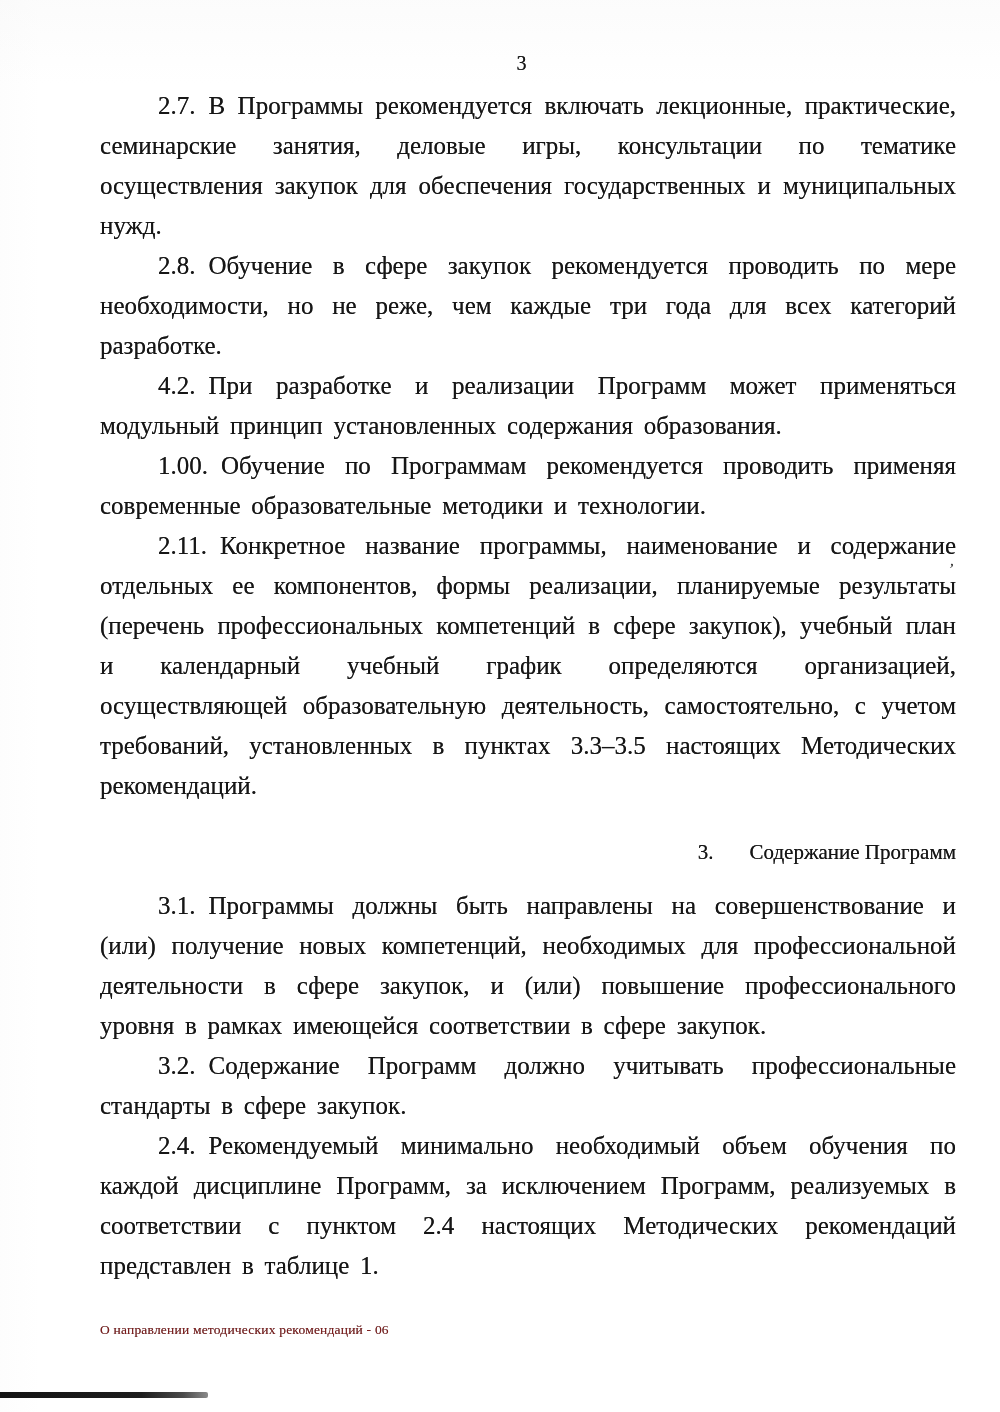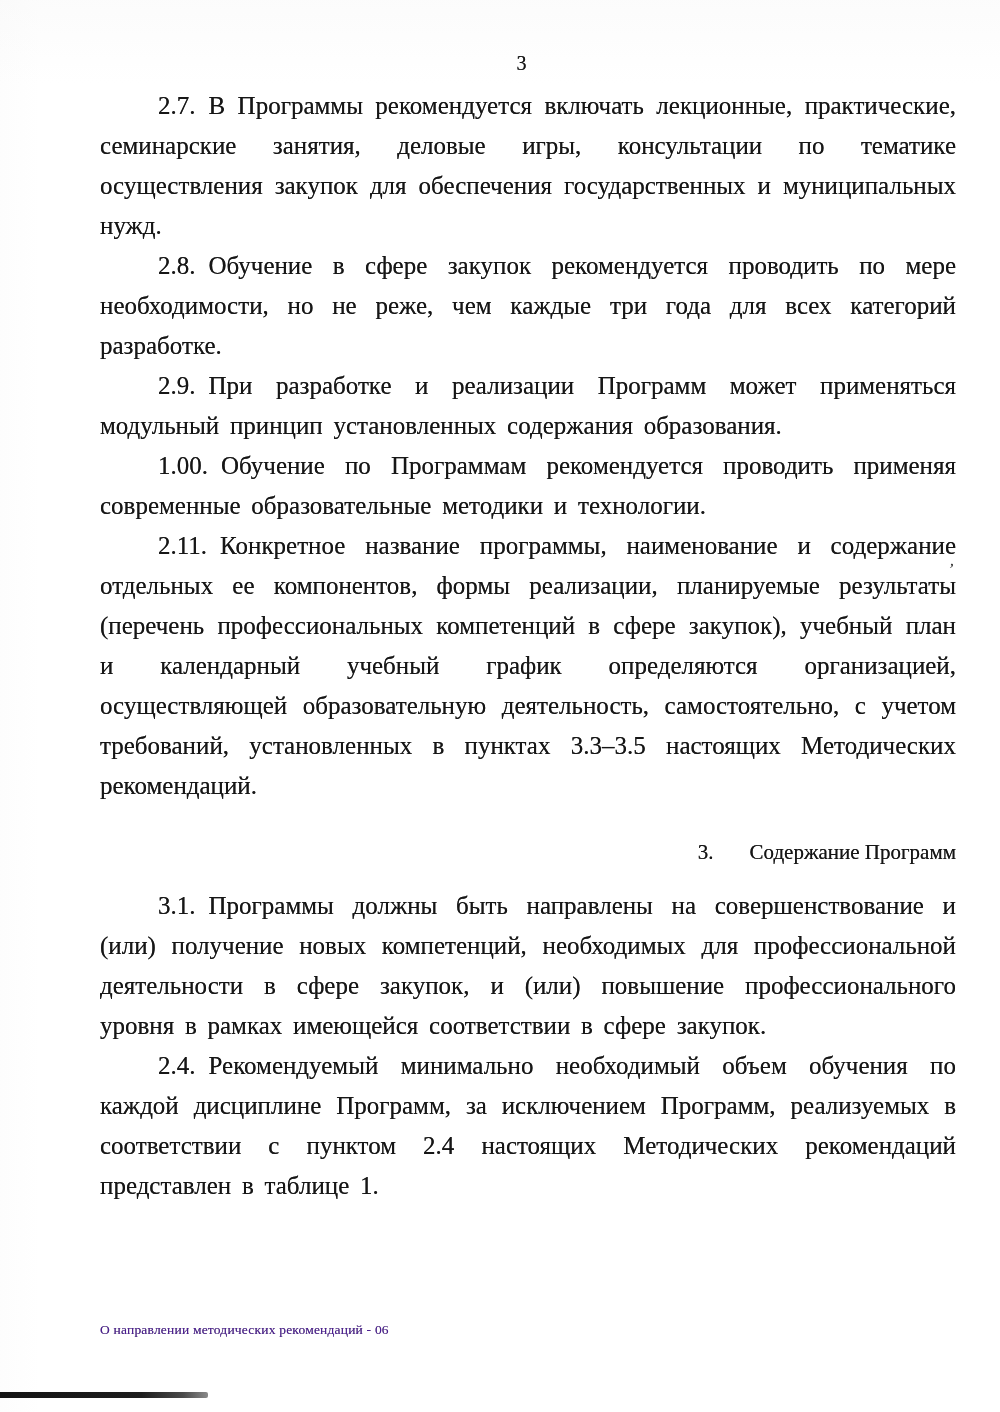--- a/index.html
+++ b/index.html
@@ -61,21 +61,21 @@
     text-shadow: 0 0 0.6px rgba(20,20,20,0.8);
   }
   .heading .hnum {
     margin-right: 36px;
   }
   .footer-note {
     position: absolute;
     left: 100px;
     top: 1322px;
     font-size: 13.5px;
-    color: #4c1d95;
+    color: #7f1d1d;
     letter-spacing: 0.2px;
     text-shadow: 0 0 0.5px rgba(40,40,40,0.6);
   }
   .footer-bar {
     position: absolute;
     left: 0;
     top: 1392px;
     width: 208px;
     height: 6px;
     background: linear-gradient(90deg, #141414 0%, #1d1d1d 68%, #4a4a4a 88%, #8a8a8a 100%);
@@ -96,30 +96,31 @@
 <div class="scan-layer"></div>
 
 <div class="page-number">3</div>
 
 <div class="content">
 
   <p class="para"><span class="pnum">2.7.</span><span>В Программы рекомендуется включать лекционные, практические, семинарские занятия, деловые игры, консультации по тематике осуществления закупок для обеспечения государственных и муниципальных нужд.</span></p>
 
   <p class="para"><span class="pnum">2.8.</span><span>Обучение в сфере закупок рекомендуется проводить по мере необходимости, но не реже, чем каждые три года для всех категорий разработке.</span></p>
 
-  <p class="para"><span class="pnum">2.9.</span><span>При разработке и реализации Программ может применяться модульный принцип установленных содержания образования.</span></p>
+  <p class="para"><span class="pnum">4.2.</span><span>При разработке и реализации Программ может применяться модульный принцип установленных содержания образования.</span></p>
 
   <p class="para"><span class="pnum">1.00.</span><span>Обучение по Программам рекомендуется проводить применяя современные образовательные методики и технологии.</span></p>
 
   <p class="para"><span class="pnum">2.11.</span><span>Конкретное название программы, наименование и содержание отдельных ее компонентов, формы реализации, планируемые результаты (перечень профессиональных компетенций в сфере закупок), учебный план и календарный учебный график определяются организацией, осуществляющей образовательную деятельность,  самостоятельно, с учетом требований, установленных в пунктах 3.3–3.5 настоящих Методических рекомендаций.</span></p>
 
   <h2 class="heading"><span class="hnum">3.</span><span>Содержание Программ</span></h2>
 
   <p class="para"><span class="pnum">3.1.</span><span>Программы должны быть направлены на совершенствование и (или) получение новых компетенций, необходимых для профессиональной деятельности в сфере закупок, и (или) повышение профессионального уровня в рамках имеющейся соответствии в сфере закупок.</span></p>
 
+  <p class="para"><span class="pnum">3.2.</span><span>Содержание Программ должно учитывать профессиональные стандарты в сфере закупок.</span></p>
 
   <p class="para"><span class="pnum">2.4.</span><span>Рекомендуемый минимально необходимый объем обучения по каждой дисциплине Программ, за исключением Программ, реализуемых в соответствии с пунктом 2.4 настоящих Методических рекомендаций представлен в таблице 1.</span></p>
 
 </div>
 
 <span class="scan-artifact">’</span>
 
 <div class="footer-note">О направлении методических рекомендаций - 06</div>
 
 <div class="footer-bar"></div>

